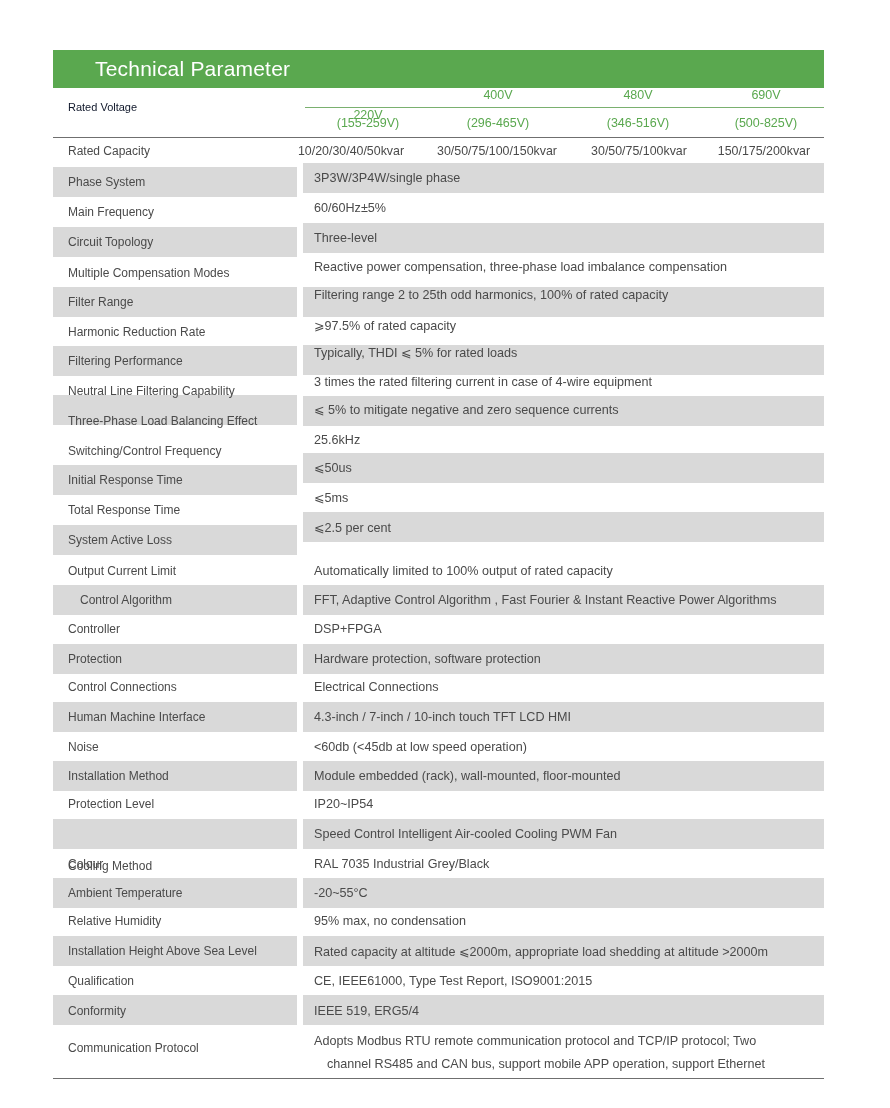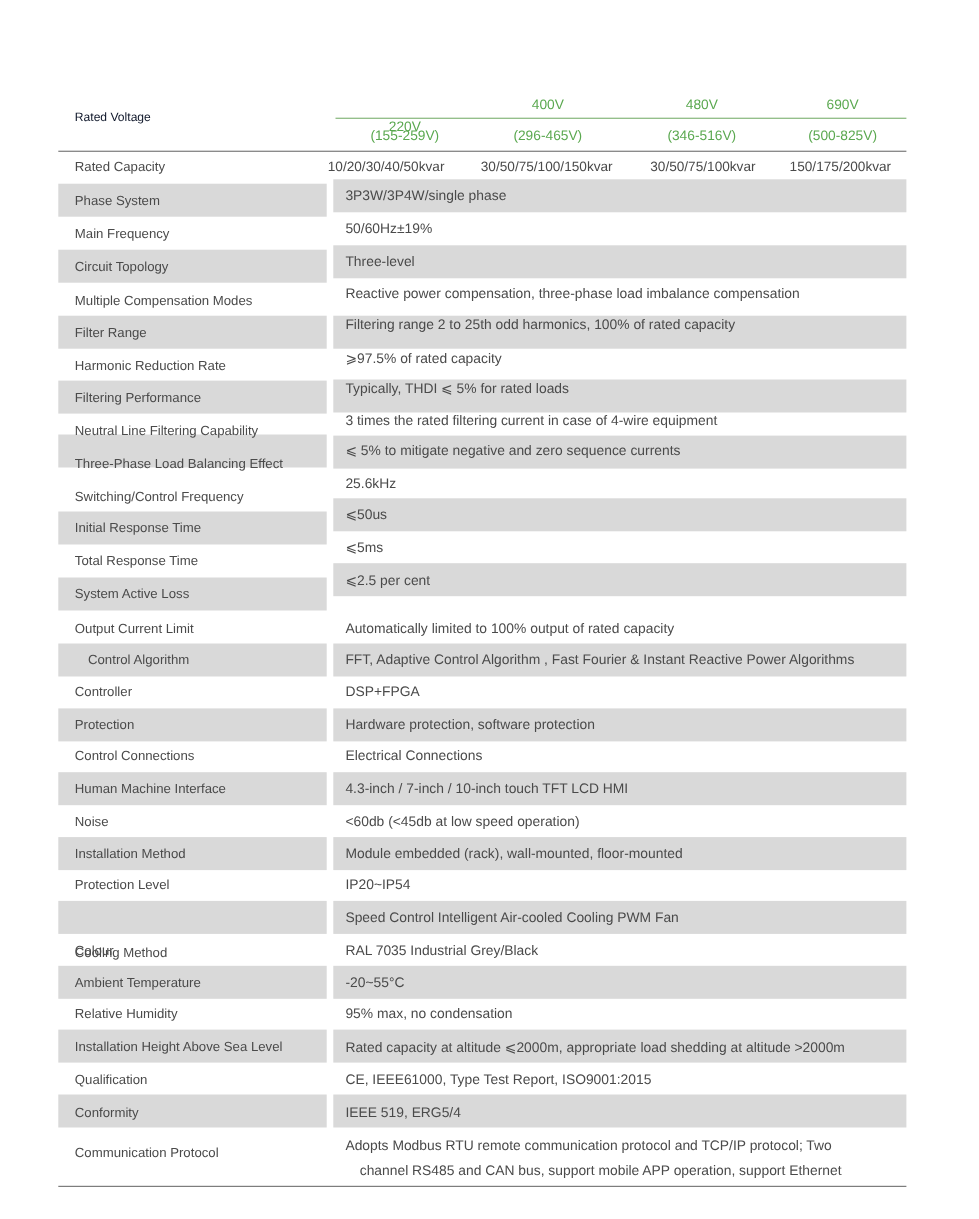--- a/index.html
+++ b/index.html
@@ -104,20 +104,23 @@
     width: 771px;
     height: 1px;
     background: #6f6f6f;
   }
 </style>
 </head>
 <body>
 
 <div id="sheet">
 
+  <div class="title-bar">
+    <div class="title-text">Technical Parameter</div>
+  </div>
 
   <div class="rv-label">Rated Voltage</div>
 
   <div class="volt-cell" style="left:303px; top:88px; width:130px;margin-top:20px;">220V</div>
   <div class="volt-cell" style="left:433px; top:88px; width:130px;">400V</div>
   <div class="volt-cell" style="left:573px; top:88px; width:130px;">480V</div>
   <div class="volt-cell" style="left:703px; top:88px; width:126px;">690V</div>
 
   <div class="volt-rule" style="left:305px; top:107px; width:519px;"></div>
 
@@ -191,21 +194,21 @@
   <div class="lbl" style="left:68px; top:827px;margin-top:32px;">Cooling Method</div>
   <div class="lbl" style="left:68px; top:857px;">Colour</div>
   <div class="lbl" style="left:68px; top:886px;">Ambient Temperature</div>
   <div class="lbl" style="left:68px; top:914px;">Relative Humidity</div>
   <div class="lbl" style="left:68px; top:944px;">Installation Height Above Sea Level</div>
   <div class="lbl" style="left:68px; top:974px;">Qualification</div>
   <div class="lbl" style="left:68px; top:1004px;">Conformity</div>
   <div class="lbl" style="left:68px; top:1041px;">Communication Protocol</div>
 
   <div class="val" style="left:314px; top:171px;">3P3W/3P4W/single phase</div>
-  <div class="val" style="left:314px; top:201px;">50/60Hz±19%</div>
+  <div class="val" style="left:314px; top:201px;">60/60Hz±5%</div>
   <div class="val" style="left:314px; top:231px;">Three-level</div>
   <div class="val" style="left:314px; top:260px;">Reactive power compensation, three-phase load imbalance compensation</div>
   <div class="val" style="left:314px; top:288px;">Filtering range 2 to 25th odd harmonics, 100% of rated capacity</div>
   <div class="val" style="left:314px; top:318px;">⩾97.5% of rated capacity</div>
   <div class="val" style="left:314px; top:345px;">Typically, THDI ⩽ 5% for rated loads</div>
   <div class="val" style="left:314px; top:375px;">3 times the rated filtering current in case of 4-wire equipment</div>
   <div class="val" style="left:314px; top:402px;">⩽ 5% to mitigate negative and zero sequence currents</div>
   <div class="val" style="left:314px; top:433px;">25.6kHz</div>
   <div class="val" style="left:314px; top:460px;">⩽50us</div>
   <div class="val" style="left:314px; top:490px;">⩽5ms</div>

